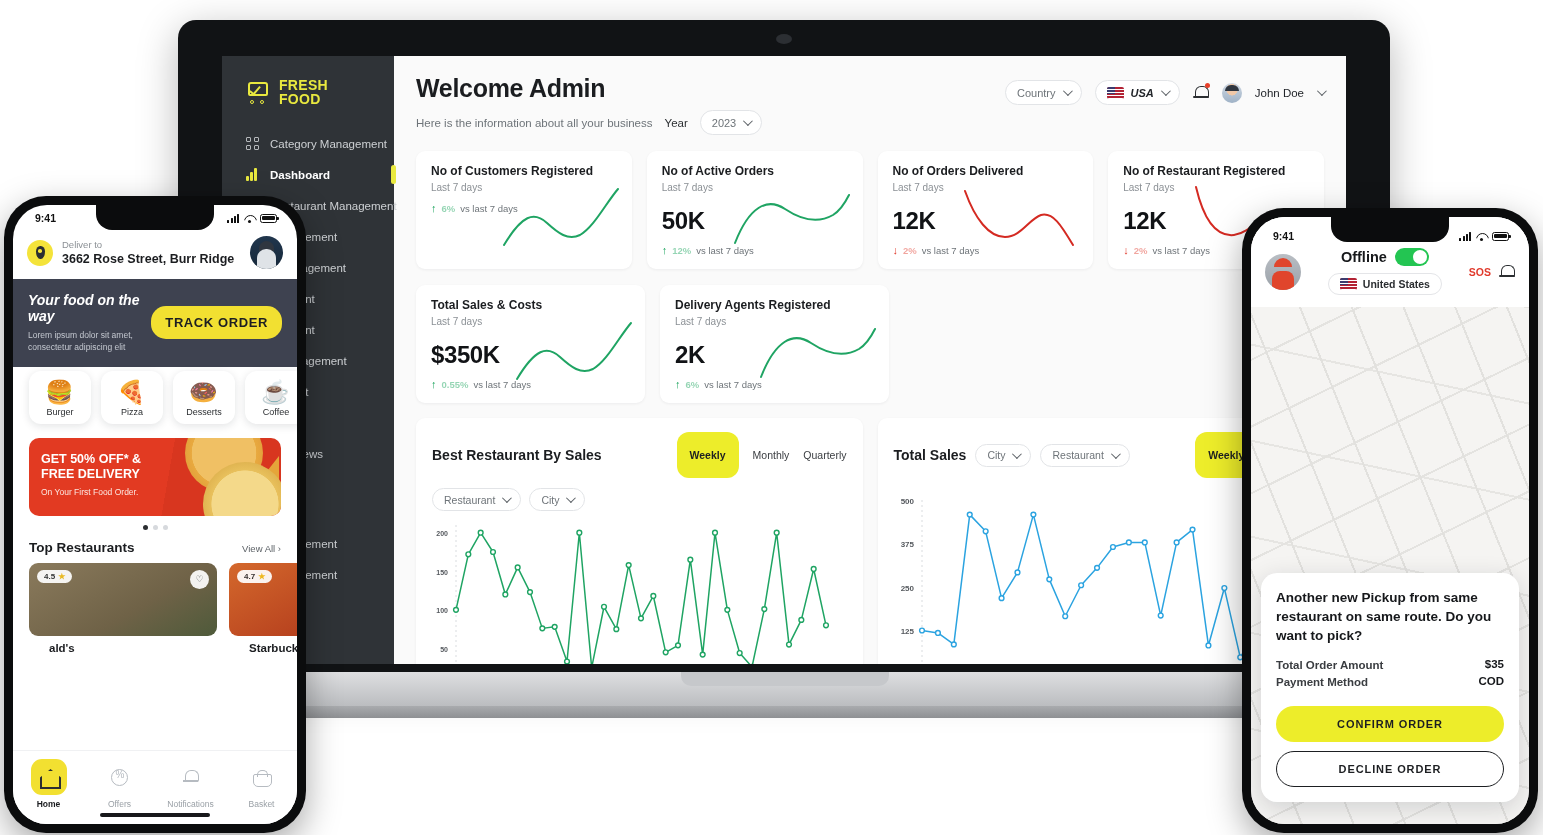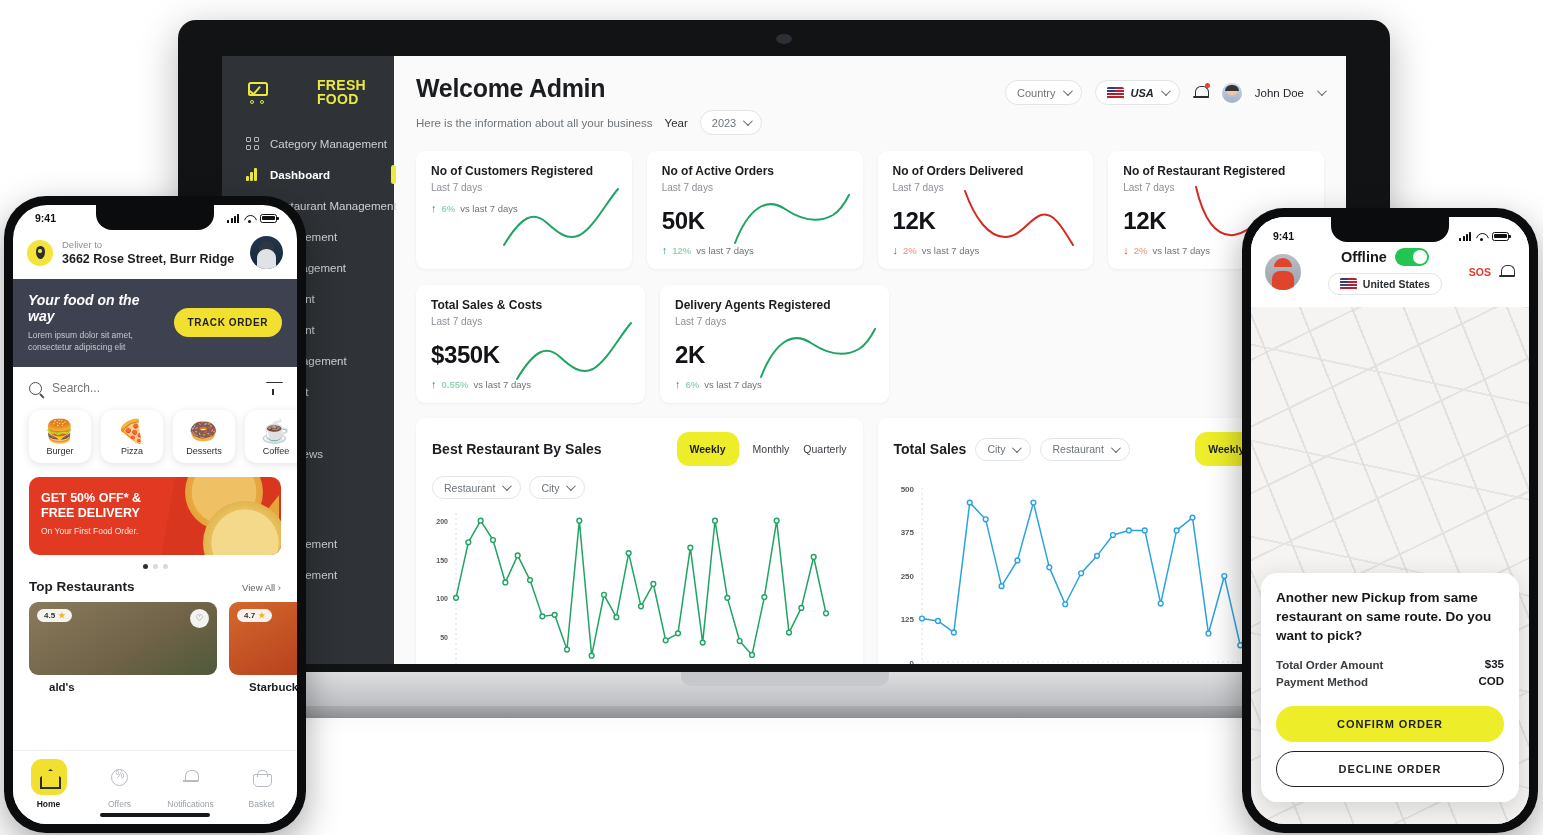--- a/index.html
+++ b/index.html
@@ -67,21 +67,21 @@
   }
   .brand-cart .w1, .brand-cart .w2 {
     position: absolute; bottom: 1px; width: 4px; height: 4px;
     border: 1.6px solid #e9e93f; border-radius: 50%;
   }
   .brand-cart .w1 { left: 4px; } .brand-cart .w2 { left: 14px; }
   .brand-text {
     font-weight: bold; font-size: 14px; line-height: 14px;
     color: #e9e93f; letter-spacing: .3px;
   }
-  .brand-text span { display: block; margin-left: 38px; }
+  .brand-text span { display: block; }
 
   .nav { margin-top: 22px; }
   .nav-item {
     display: flex; align-items: center; gap: 10px;
     height: 31px; padding-left: 24px;
     font-size: 11.5px; color: #cdd0d3; white-space: nowrap;
     cursor: pointer; position: relative;
   }
   .nav-item.active { color: #ffffff; font-weight: bold; }
   .nav-item.active::after {
@@ -189,21 +189,21 @@
   .chart-card {
     background: #fff; border-radius: 9px; padding: 14px 16px 0 16px;
     box-shadow: 0 1px 3px rgba(20,25,35,.06);
     flex: 1; min-width: 0; height: 260px; position: relative; overflow: hidden;
   }
   .chart-head { display: flex; align-items: center; justify-content: space-between; }
   .chart-title { font-size: 14px; font-weight: bold; color: #1b1d20; }
   .seg { display: flex; align-items: center; gap: 14px; }
   .seg-item { font-size: 10.5px; color: #3a3d41; cursor: pointer; white-space: nowrap; }
   .seg-item.active {
-    background: #eded2a; border-radius: 12px; padding: 11px 13px;
+    background: #eded2a; border-radius: 12px; padding: 17px 13px;
     font-weight: bold; color: #1d1f22;
   }
   .chart-filters { display: flex; gap: 8px; margin-top: 10px; }
   .chart-head-inline { display: flex; align-items: center; gap: 9px; }
   .plot { position: relative; margin-top: 6px; height: 190px; }
   .plot svg { display: block; }
 
   
   .phone-l {
     position: absolute; left: 4px; top: 196px;
@@ -261,21 +261,21 @@
   .avatar-ph::before { content:""; position:absolute; left:9px; top:5px; width:15px; height:10px; background:#2f3640; border-radius:8px 8px 0 0; }
   .avatar-ph::after { content:""; position:absolute; left:7px; top:13px; width:19px; height:20px; background:#dfe3e7; border-radius:9px 9px 0 0; }
 
   .promo {
     background: #3e4250; padding: 13px 15px; display: flex;
     align-items: center; justify-content: space-between; gap: 8px;
   }
   .promo-h { font-size: 14px; font-weight: bold; font-style: italic; color: #fff; }
   .promo-p { font-size: 8.5px; color: #c4c8d0; margin-top: 5px; line-height: 1.45; }
   .track-btn {
-    background: #f2e031; color: #1d1f22; font-size: 10px; font-weight: bold;
+    background: #f2e031; color: #1d1f22; font-size: 13px; font-weight: bold;
     letter-spacing: .6px; border-radius: 15px; padding: 9px 14px;
     white-space: nowrap; cursor: pointer; border: none;
   }
 
   .search-row { display: flex; align-items: center; gap: 10px; padding: 14px 16px 10px 16px; }
   .mag { width: 13px; height: 13px; border: 1.7px solid #4a4e53; border-radius: 50%; position: relative; flex: 0 0 13px; }
   .mag::after { content:""; position:absolute; right:-4px; bottom:-3px; width:6px; height:1.7px; background:#4a4e53; transform: rotate(45deg); border-radius:1px; }
   .search-inp { flex: 1; border: none; outline: none; font-size: 12px; color: #9aa0a6; font-family: inherit; background: transparent; }
   .funnel {
     width: 15px; height: 15px; position: relative; flex: 0 0 15px; cursor: pointer;
@@ -852,25 +852,20 @@
       </div>
 
       <div class="promo">
         <div>
           <div class="promo-h">Your food on the way</div>
           <div class="promo-p">Lorem ipsum dolor sit amet, consectetur adipiscing elit</div>
         </div>
         <button class="track-btn">TRACK ORDER</button>
       </div>
 
-      <div class="search-row">
-        <span class="mag"></span>
-        <input class="search-inp" placeholder="Search..." style="">
-        <span class="funnel"></span>
-      </div>
 
       <div class="cats">
         <div class="cat">
           <div class="cat-emoji">🍔</div>
           <div class="cat-lbl">Burger</div>
         </div>
         <div class="cat">
           <div class="cat-emoji">🍕</div>
           <div class="cat-lbl">Pizza</div>
         </div>

